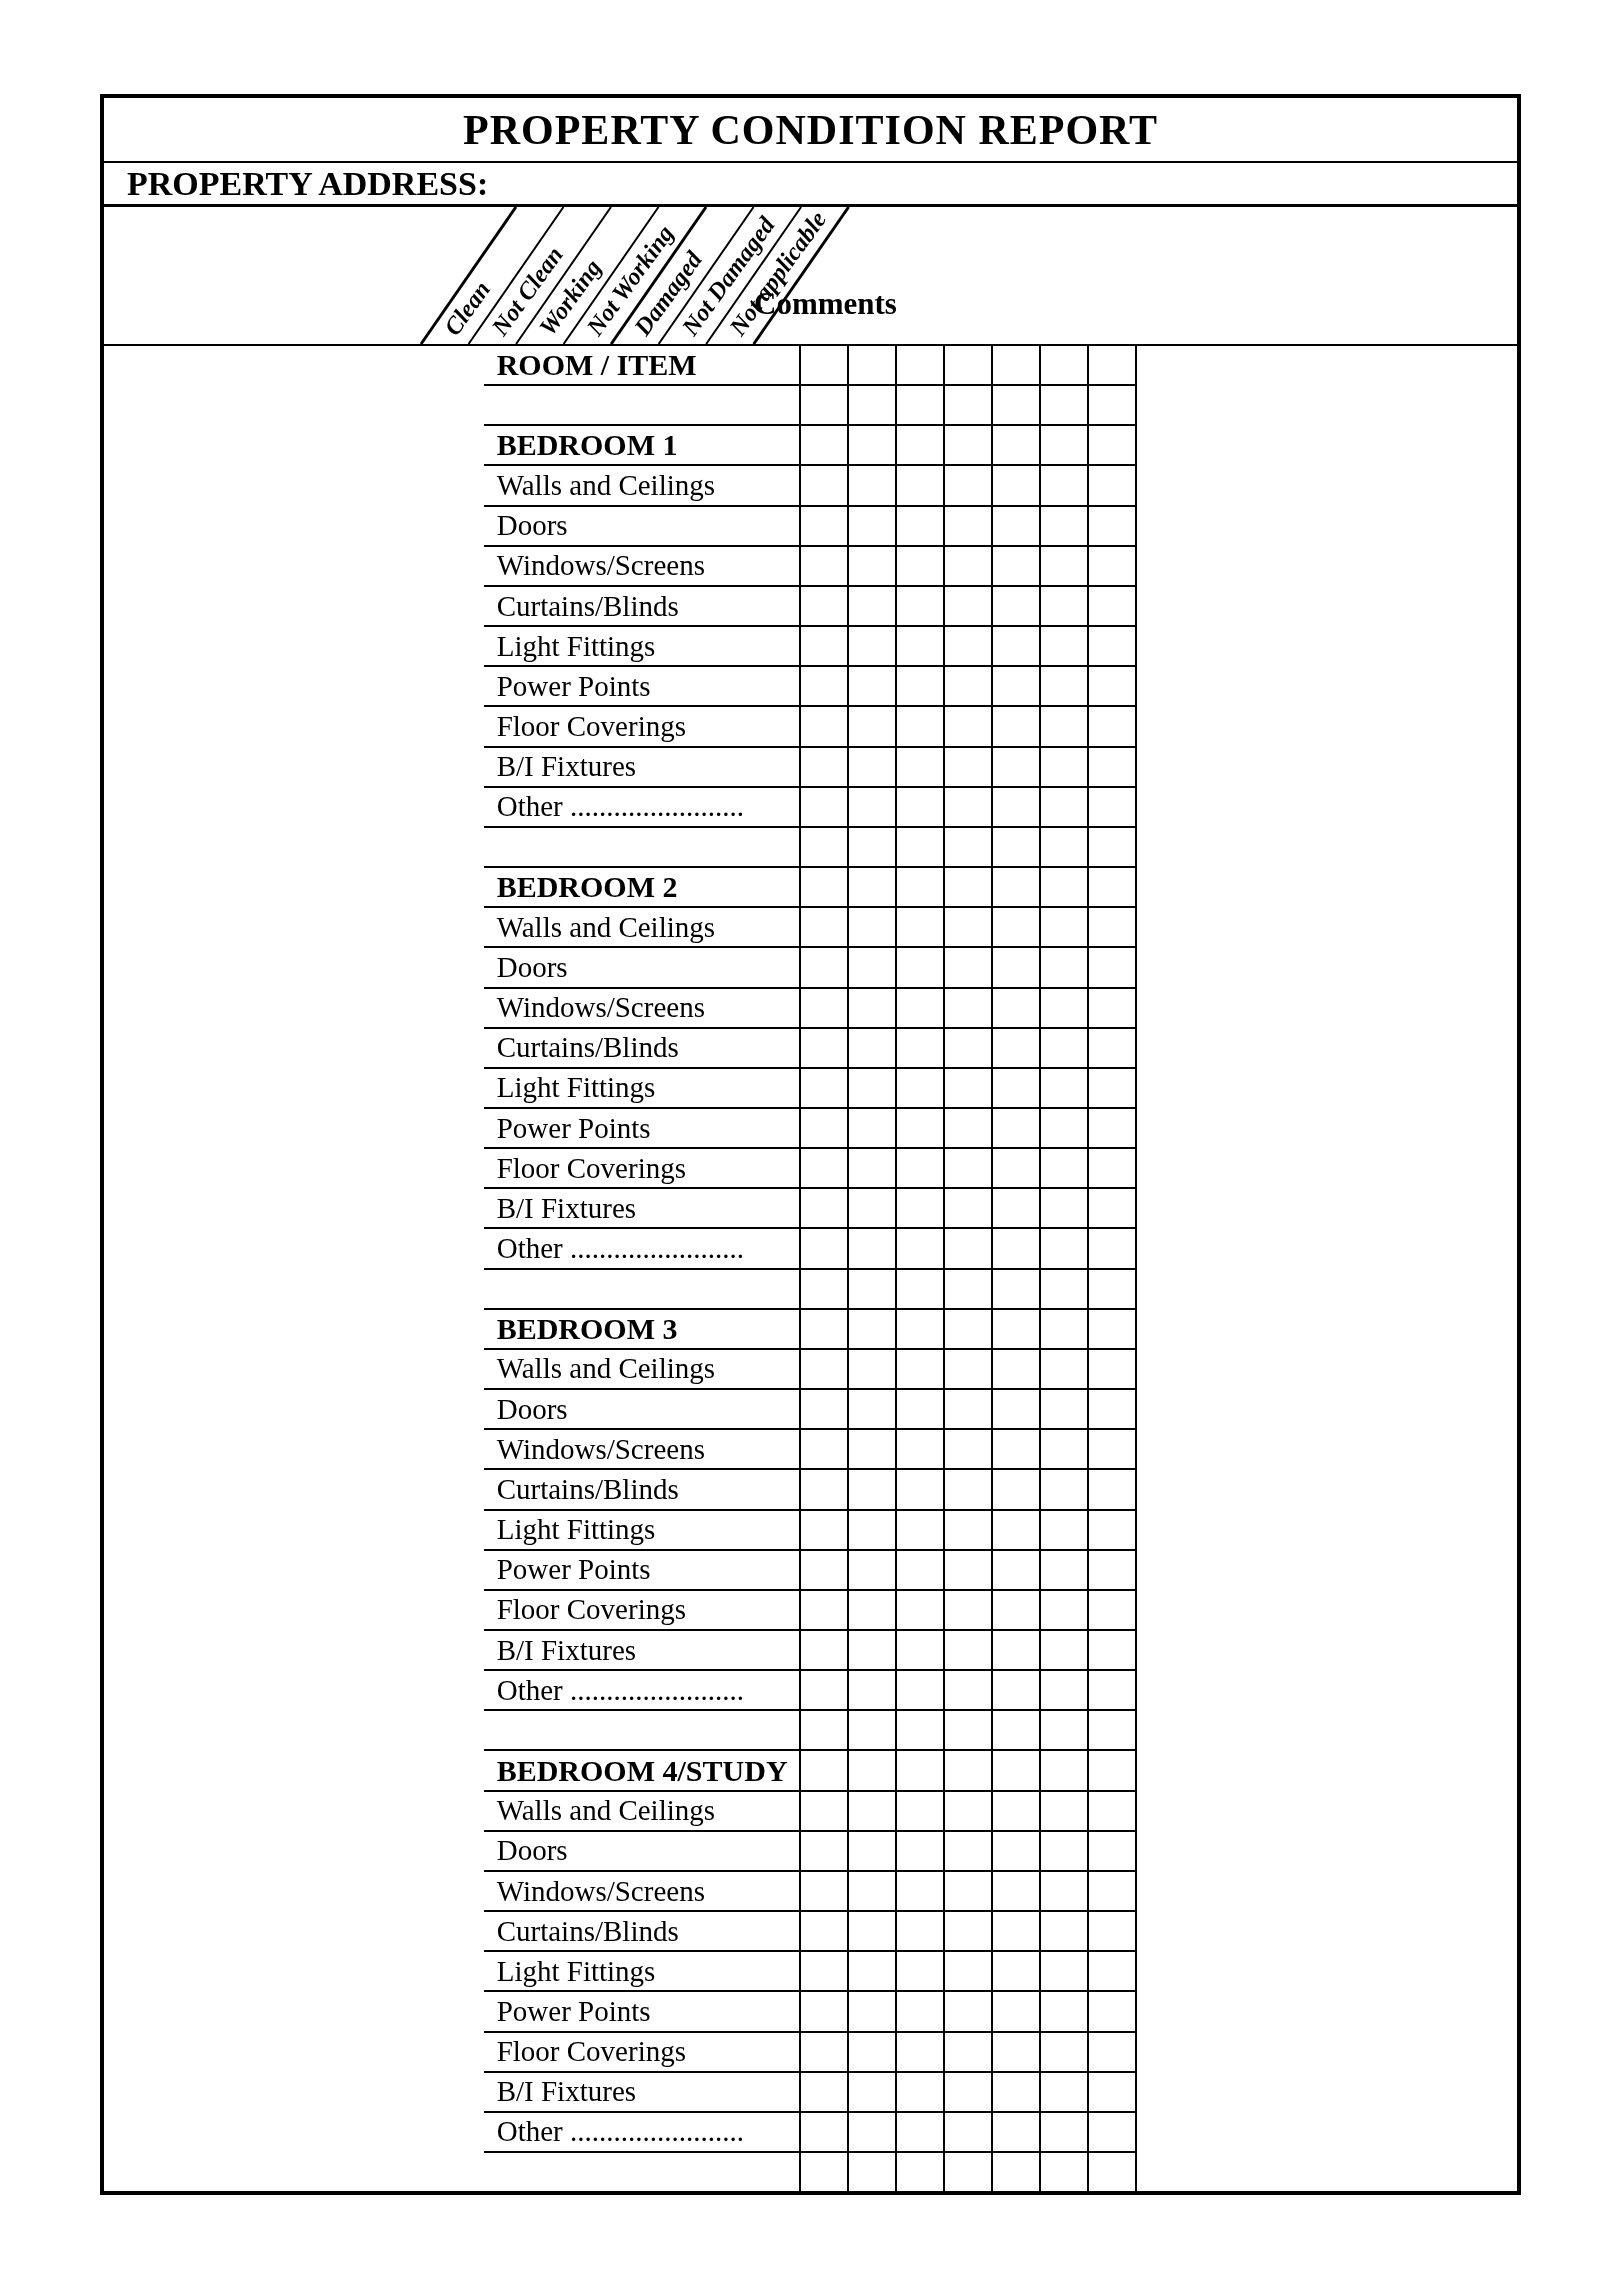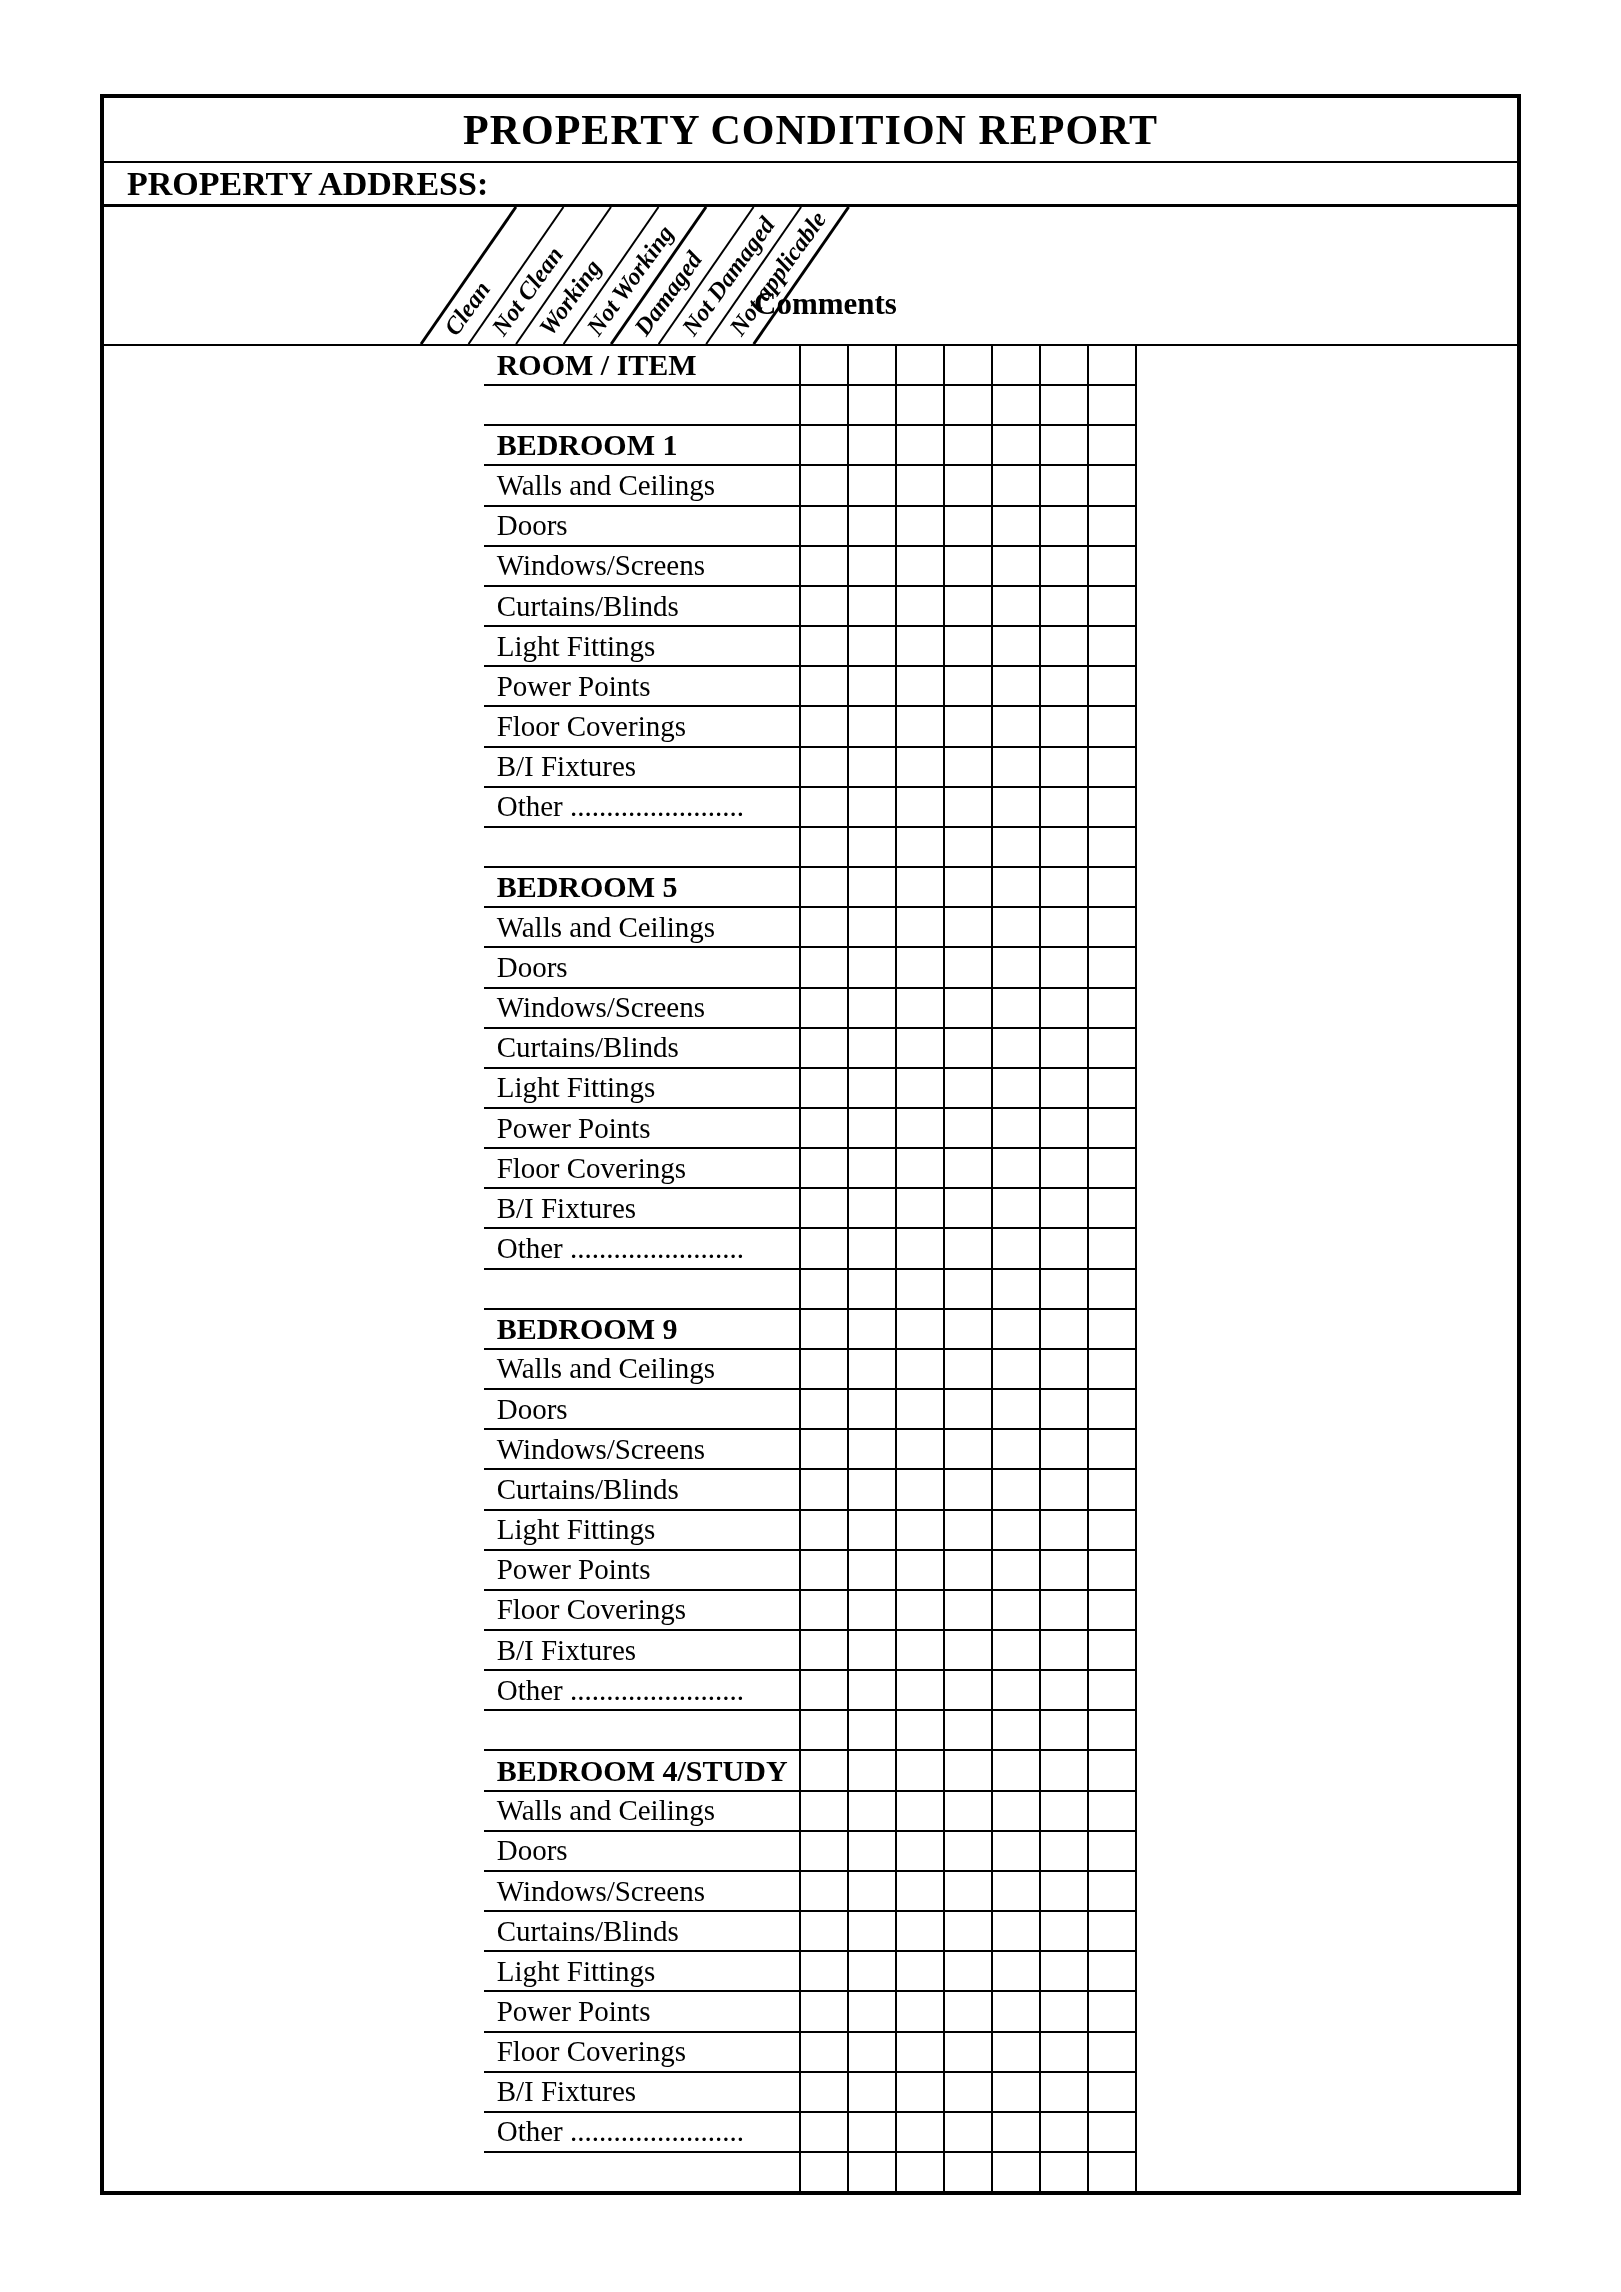--- a/index.html
+++ b/index.html
@@ -201,21 +201,21 @@
         <div class="cell check c0"></div>
         <div class="cell check c1"></div>
         <div class="cell check c2"></div>
         <div class="cell check c3"></div>
         <div class="cell check c4"></div>
         <div class="cell check c5"></div>
         <div class="cell check c6"></div>
         <div class="cell comment"></div>
       </div>
       <div class="row section">
-        <div class="cell label">BEDROOM 5</div>
+        <div class="cell label">BEDROOM 2</div>
         <div class="cell check c0"></div>
         <div class="cell check c1"></div>
         <div class="cell check c2"></div>
         <div class="cell check c3"></div>
         <div class="cell check c4"></div>
         <div class="cell check c5"></div>
         <div class="cell check c6"></div>
         <div class="cell comment"></div>
       </div>
       <div class="row item">
@@ -322,21 +322,21 @@
         <div class="cell check c0"></div>
         <div class="cell check c1"></div>
         <div class="cell check c2"></div>
         <div class="cell check c3"></div>
         <div class="cell check c4"></div>
         <div class="cell check c5"></div>
         <div class="cell check c6"></div>
         <div class="cell comment"></div>
       </div>
       <div class="row section">
-        <div class="cell label">BEDROOM 9</div>
+        <div class="cell label">BEDROOM 3</div>
         <div class="cell check c0"></div>
         <div class="cell check c1"></div>
         <div class="cell check c2"></div>
         <div class="cell check c3"></div>
         <div class="cell check c4"></div>
         <div class="cell check c5"></div>
         <div class="cell check c6"></div>
         <div class="cell comment"></div>
       </div>
       <div class="row item">

